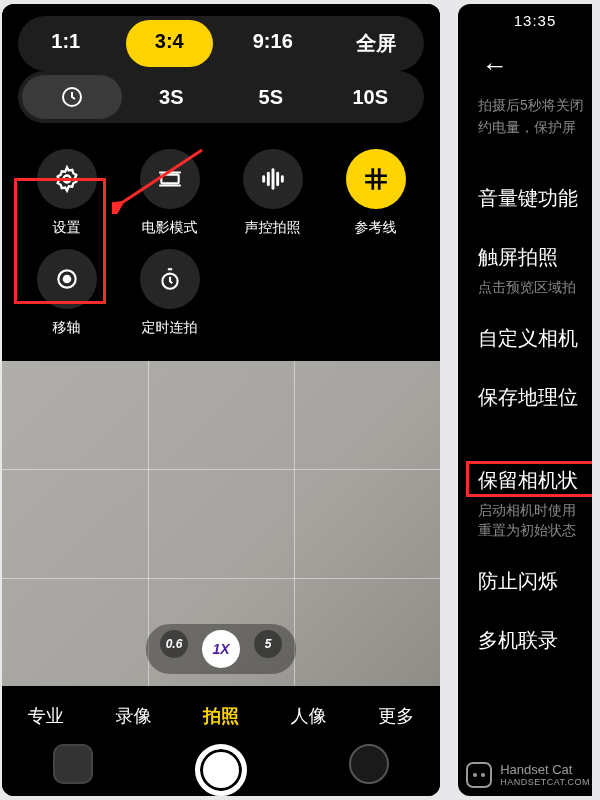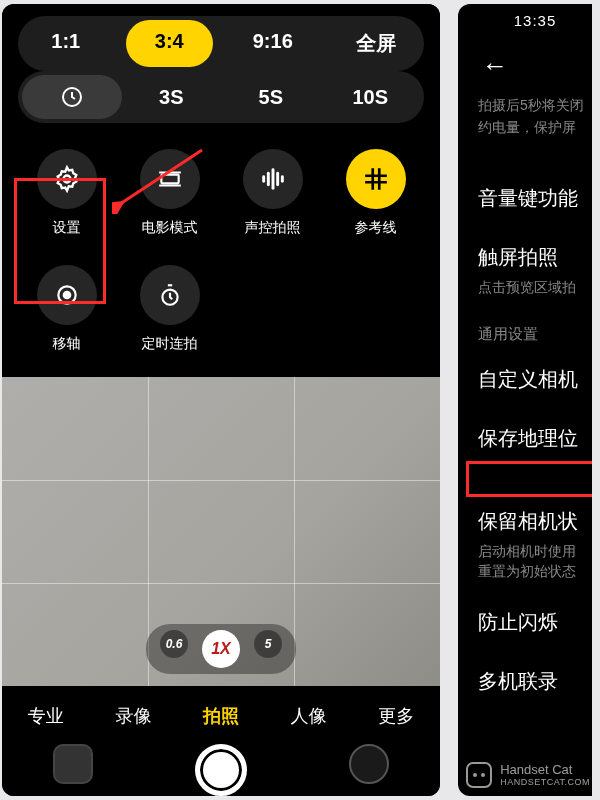--- a/index.html
+++ b/index.html
@@ -78,21 +78,21 @@
       display: flex;
       align-items: center;
       justify-content: center;
     }
     .pill2.active {
       background: #3a3a3a;
     }
     .option-grid {
       display: grid;
       grid-template-columns: repeat(4, 1fr);
-      gap: 28px 18px;
+      gap: 12px 18px;
       padding: 0 6px;
     }
     .opt {
       display: flex;
       flex-direction: column;
       align-items: center;
       gap: 10px;
       position: relative;
     }
     .opt-circle {
@@ -160,21 +160,21 @@
     }
     .zoom-dot {
       width: 28px; height: 28px;
       border-radius: 50%;
       display: flex; align-items: center; justify-content: center;
       color: #fff; font-size: 12px; font-weight: 600;
       background: rgba(0,0,0,0.4);
     }
     .zoom-dot.active {
       width: 38px; height: 38px;
-      background: #fff; color: #b91c1c; font-size: 16px;
+      background: #fff; color: #4c1d95; font-size: 14px;
     }
     .mode-bar {
       background: #000;
       padding: 18px 0 10px 0;
       display: flex;
       justify-content: space-around;
       position: relative;
     }
     .mode {
       color: #fff;
@@ -409,21 +409,20 @@
   <div class="r-faded">
     <span>拍摄后5秒将关闭</span><br>
     <span>约电量，保护屏</span>
   </div>
 
   <div class="r-item">音量键功能</div>
   <div class="r-spacer"></div>
   <div class="r-item">触屏拍照</div>
   <div class="r-sub">点击预览区域拍</div>
 
-  <div class="r-section">通用设置</div>
 
   <div class="r-item">自定义相机</div>
   <div class="r-spacer"></div>
   <div class="r-item">保存地理位</div>
   <div class="r-spacer"></div>
   <div class="r-spacer"></div>
   <div class="r-item">保留相机状</div>
   <div class="r-sub" style="margin-bottom:2px">启动相机时使用</div>
   <div class="r-sub">重置为初始状态</div>
 

